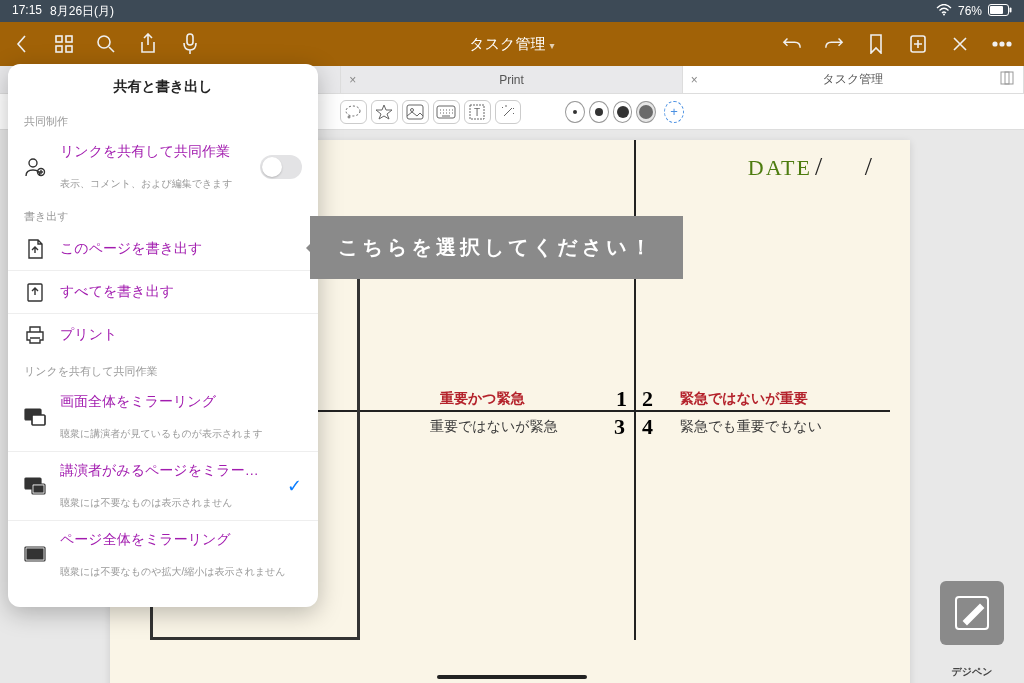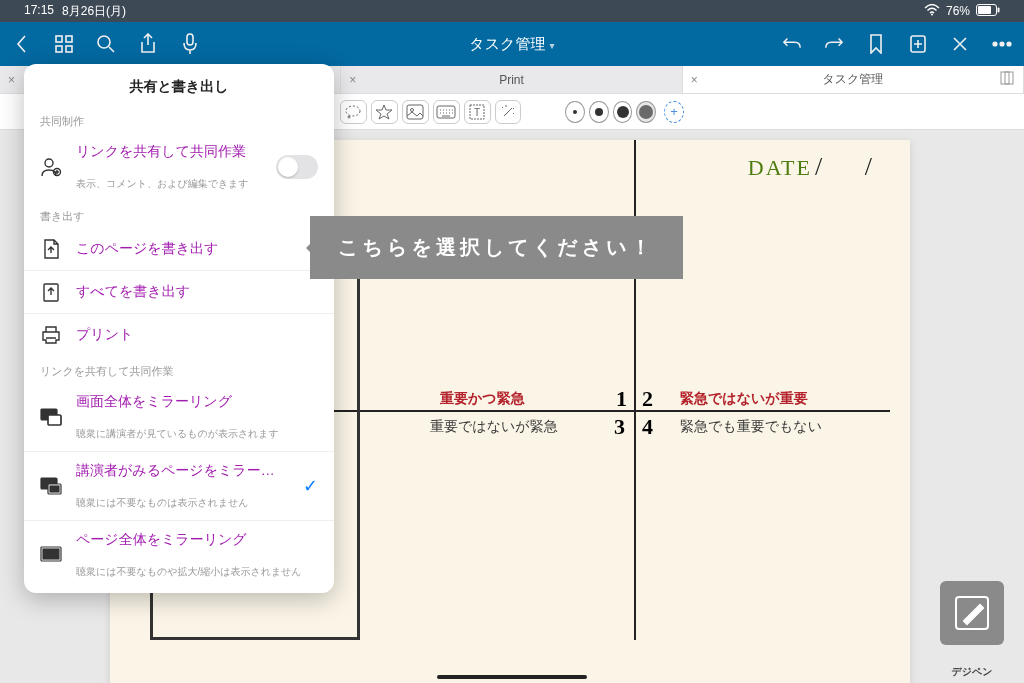--- a/index.html
+++ b/index.html
@@ -1,22 +1,22 @@
 <!DOCTYPE html>
 <html><head>
 <meta charset="utf-8">
 <style>
 * { margin: 0; padding: 0; box-sizing: border-box; font-family: -apple-system, "Hiragino Sans", "Hiragino Kaku Gothic ProN", sans-serif; }
 html, body { width: 1024px; height: 683px; overflow: hidden; background: #fff; }
 
-.status-bar { height: 22px; background: #3d4a56; display: flex; align-items: center; justify-content: space-between; padding: 0 24px; color: #fff; font-size: 12px; }
+.status-bar { height: 22px; background: #3d4a56; display: flex; align-items: center; justify-content: space-between; padding: 0 12px; color: #fff; font-size: 12px; }
 .status-left { display: flex; gap: 8px; }
 .status-right { display: flex; align-items: center; gap: 6px; }
 
-.toolbar { height: 44px; background: #0369a1; display: flex; align-items: center; justify-content: space-between; padding: 0 12px; color: #f0f0f0; position: relative; }
+.toolbar { height: 44px; background: #a16207; display: flex; align-items: center; justify-content: space-between; padding: 0 12px; color: #f0f0f0; position: relative; }
 .toolbar-left, .toolbar-right { display: flex; align-items: center; gap: 22px; }
 .title-center { position: absolute; left: 50%; transform: translateX(-50%); font-size: 15px; color: #fff; }
 .toolbar .tb-icon { width: 20px; height: 20px; display: flex; align-items: center; justify-content: center; }
 .toolbar .tb-icon svg { stroke: #f0f0f0; fill: none; stroke-width: 1.6; }
 
 .tabs-row { height: 28px; background: #e9e9eb; display: flex; align-items: stretch; border-bottom: 1px solid #ddd; }
 .tab { flex: 1; display: flex; align-items: center; justify-content: center; font-size: 12px; color: #555; border-right: 1px solid #ddd; position: relative; gap: 10px;}
 .tab.active { background: #fff; }
 .tab .close-x { position: absolute; left: 8px; font-size: 12px; color: #888; }
 .tab-page-icon { position: absolute; right: 8px; }
@@ -33,21 +33,21 @@
 .canvas-area { position: absolute; top: 130px; left: 0; right: 0; bottom: 0; background: #e8e8e8; overflow: hidden; }
 .paper { position: absolute; left: 110px; top: 10px; width: 800px; height: 560px; background: #faf5e7; box-shadow: 0 2px 8px rgba(0,0,0,0.12); }
 .hand-date { position: absolute; right: 98px; top: 15px; font-family: "Comic Sans MS", cursive; font-weight: normal; font-size: 22px; color: #4d7c0f; letter-spacing: 2px; }
 .hand-slash { position: absolute; right: 20px; top: 12px; font-family: cursive; font-size: 26px; color: #222; letter-spacing: 18px; }
 .quad-v { position: absolute; left: 524px; top: 0px; width: 2px; height: 500px; background: #222; }
 .quad-h { position: absolute; left: 40px; top: 270px; width: 740px; height: 2px; background: #222; }
 .box-outline { position: absolute; left: 40px; top: 80px; width: 210px; height: 420px; border: 3px solid #333; background: transparent; }
 .hand-label { position: absolute; font-family: Liberation Sans, sans-serif; font-size: 14px; }
 .hand-num { position: absolute; font-family: "Comic Sans MS", cursive; font-size: 22px; font-weight: bold; }
 
-.popover { position: absolute; top: 64px; left: 24px; width: 310px; background: #fff; border-radius: 12px; box-shadow: 0 6px 24px rgba(0,0,0,0.25); z-index: 50; padding-bottom: 4px; overflow: hidden; }
+.popover { position: absolute; top: 64px; left: 8px; width: 310px; background: #fff; border-radius: 12px; box-shadow: 0 6px 24px rgba(0,0,0,0.25); z-index: 50; padding-bottom: 18px; overflow: hidden; }
 .popover::before { content: ''; position: absolute; top: -8px; left: 126px; width: 16px; height: 16px; background: #fff; transform: rotate(45deg); }
 .popover-title { text-align: center; font-size: 14px; font-weight: 600; padding: 14px 0 10px; color: #222; position: relative; }
 .section-label { font-size: 11px; color: #9a9a9a; padding: 8px 16px 4px; }
 .menu-item { display: flex; align-items: center; padding: 10px 16px; gap: 14px; }
 .menu-item .mi-icon { width: 22px; height: 22px; flex-shrink: 0; display: flex; align-items: center; justify-content: center; }
 .menu-item .mi-text { flex: 1; }
 .menu-item .mi-title { font-size: 14px; color: #a21caf; }
 .menu-item .mi-sub { font-size: 10px; color: #9a9a9a; margin-top: 16px; }
 .menu-item .toggle { width: 42px; height: 24px; border-radius: 12px; background: #e3e3e5; position: relative; }
 .menu-item .toggle::after { content: ''; position: absolute; left: 2px; top: 2px; width: 20px; height: 20px; border-radius: 50%; background: #fff; box-shadow: 0 1px 2px rgba(0,0,0,.2);}

